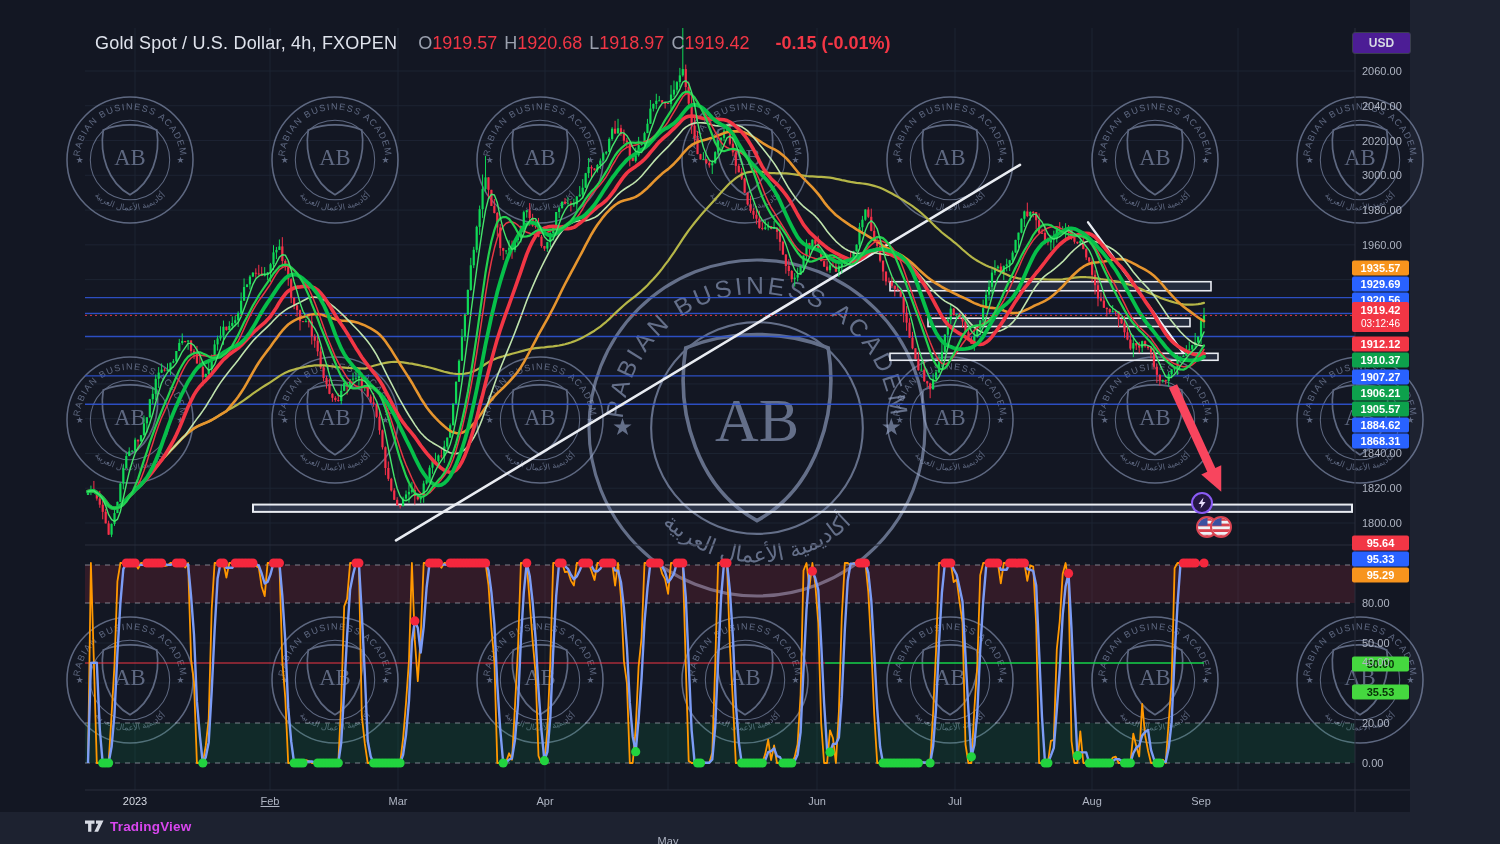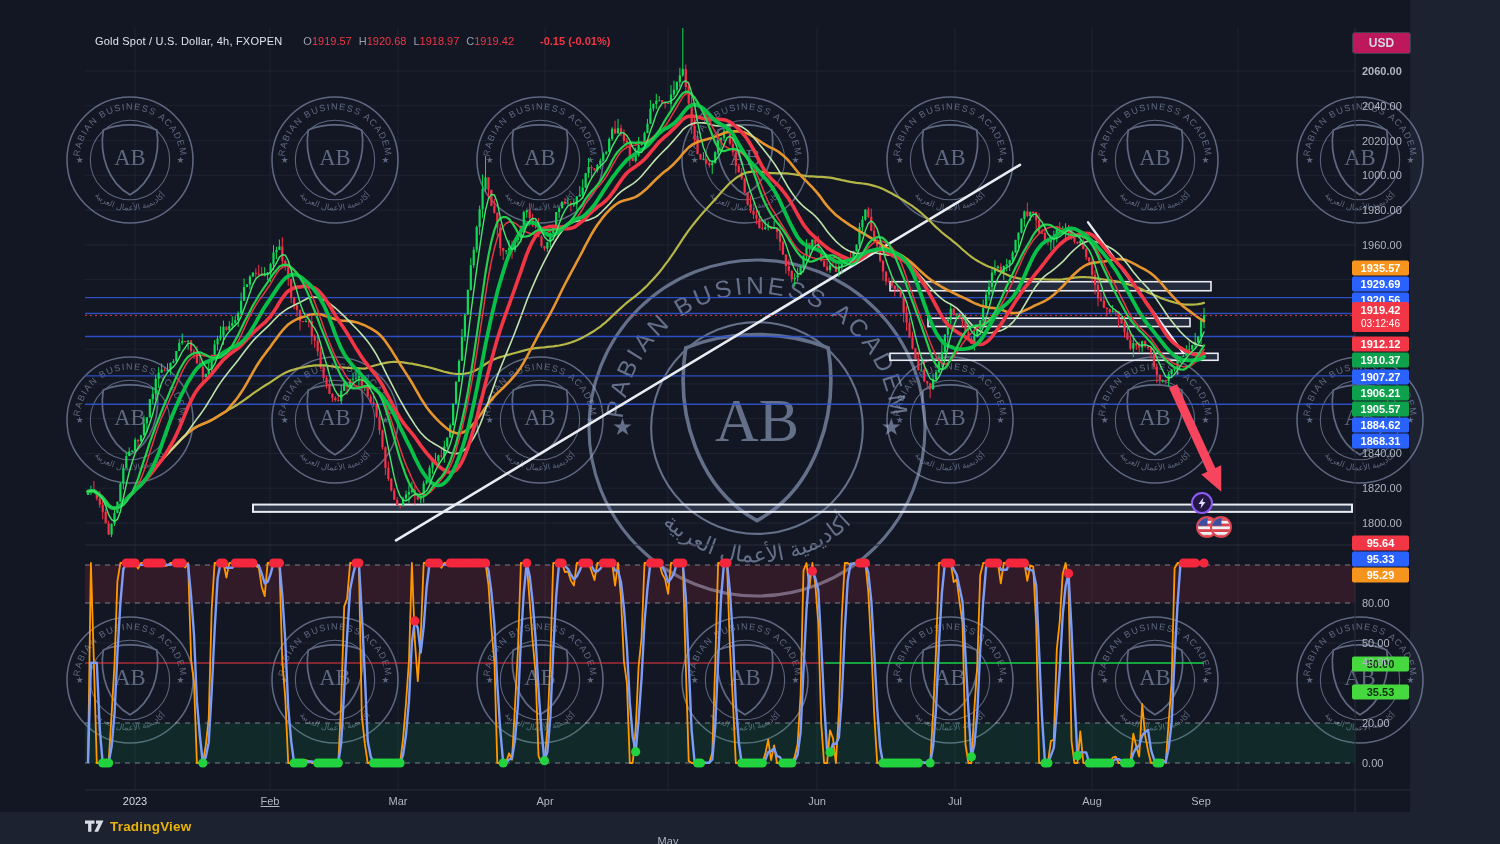--- a/index.html
+++ b/index.html
@@ -1,34 +1,34 @@
 <!DOCTYPE html>
 <html><head>
 <meta charset="utf-8">
 <style>
   html,body{margin:0;padding:0;background:#10141d;}
   #app{position:relative;width:1500px;height:844px;background:#1d2230;overflow:hidden;
        font-family:"Liberation Sans",sans-serif;-webkit-font-smoothing:antialiased;}
   #widget{position:absolute;left:0;top:0;width:1410px;height:812px;background:#131723;}
   #chart-svg{position:absolute;left:0;top:0;}
-  #titlebar{position:absolute;left:95px;top:33px;height:16px;display:flex;align-items:center;
-            font-size:11px;color:#dfe3ec;white-space:nowrap;z-index:5;}
+  #titlebar{position:absolute;left:95px;top:33px;height:16px;display:flex;align-items:flex-start;
+            font-size:18px;color:#dfe3ec;white-space:nowrap;z-index:5;}
   #titlebar .sym{margin-right:14px;letter-spacing:.2px;}
   #titlebar .oletter{color:#9aa0ae;margin-left:7px;}
   #titlebar .oval{color:#f23645;}
   #titlebar .chg{color:#f23645;margin-left:26px;font-weight:bold;}
-  #usd-btn{position:absolute;left:1352px;top:32px;width:57px;height:20px;background:#be185d;
+  #usd-btn{position:absolute;left:1352px;top:32px;width:57px;height:20px;background:#4c1d95;
            border:1px solid #3a3f4d;border-radius:3px;color:#d6dae3;font-size:12px;font-weight:bold;
            display:flex;align-items:center;justify-content:center;z-index:5;cursor:pointer;}
   .monthlab{position:absolute;top:791px;height:20px;transform:translateX(-50%);display:flex;align-items:center;
             font-size:11px;color:#aeb4c2;z-index:4;}
   .monthlab.major{color:#d6dae3;}
   .pricelab{position:absolute;left:1362px;font-size:11px;color:#aeb4c2;transform:translateY(-50%);z-index:3;}
   #tv-brand{position:absolute;left:85px;top:818px;display:flex;align-items:center;gap:6px;z-index:5;cursor:pointer;}
-  #tv-brand .txt{color:#eab308;font-size:13.5px;font-weight:bold;letter-spacing:.2px;}
+  #tv-brand .txt{color:#d946ef;font-size:13.5px;font-weight:bold;letter-spacing:.2px;}
 </style>
 </head>
 <body>
 
 <div id="app">
   <div id="widget"></div>
   <svg id="chart-svg" width="1500" height="844">
       <defs>
         <clipPath id="clipMain">
           <rect x="85" y="28" width="1270" height="517"></rect>
@@ -1401,24 +1401,24 @@
   <div id="labels-holder">
       <div class="monthlab major" style="left: 135px;">2023</div>
       <div class="monthlab" style="left: 270px; text-decoration: underline;">Feb</div>
       <div class="monthlab" style="left: 398px;">Mar</div>
       <div class="monthlab" style="left: 545px;">Apr</div>
       <div class="monthlab" style="left: 668px; margin-top: 40px;">May</div>
       <div class="monthlab" style="left: 817px;">Jun</div>
       <div class="monthlab" style="left: 955px;">Jul</div>
       <div class="monthlab" style="left: 1092px;">Aug</div>
       <div class="monthlab" style="left: 1201px;">Sep</div>
-      <div class="pricelab" style="top: 71px; font-weight: bold;">2060.00</div>
+      <div class="pricelab" style="top: 71px;">2060.00</div>
       <div class="pricelab" style="top: 105.769px;">2040.00</div>
       <div class="pricelab" style="top: 140.538px;">2020.00</div>
-      <div class="pricelab" style="top: 175.308px;">1000.00</div>
+      <div class="pricelab" style="top: 175.308px;">3000.00</div>
       <div class="pricelab" style="top: 210.077px;">1980.00</div>
       <div class="pricelab" style="top: 244.846px;">1960.00</div>
       <div class="pricelab" style="top: 453.462px;">1840.00</div>
       <div class="pricelab" style="top: 488.231px;">1820.00</div>
       <div class="pricelab" style="top: 523px;">1800.00</div>
       <div class="pricelab" style="top: 603px;">80.00</div>
       <div class="pricelab" style="top: 643px;">50.00</div>
       <div class="pricelab" style="top: 662px;">40.00</div>
       <div class="pricelab" style="top: 723px;">20.00</div>
       <div class="pricelab" style="top: 763px;">0.00</div>

